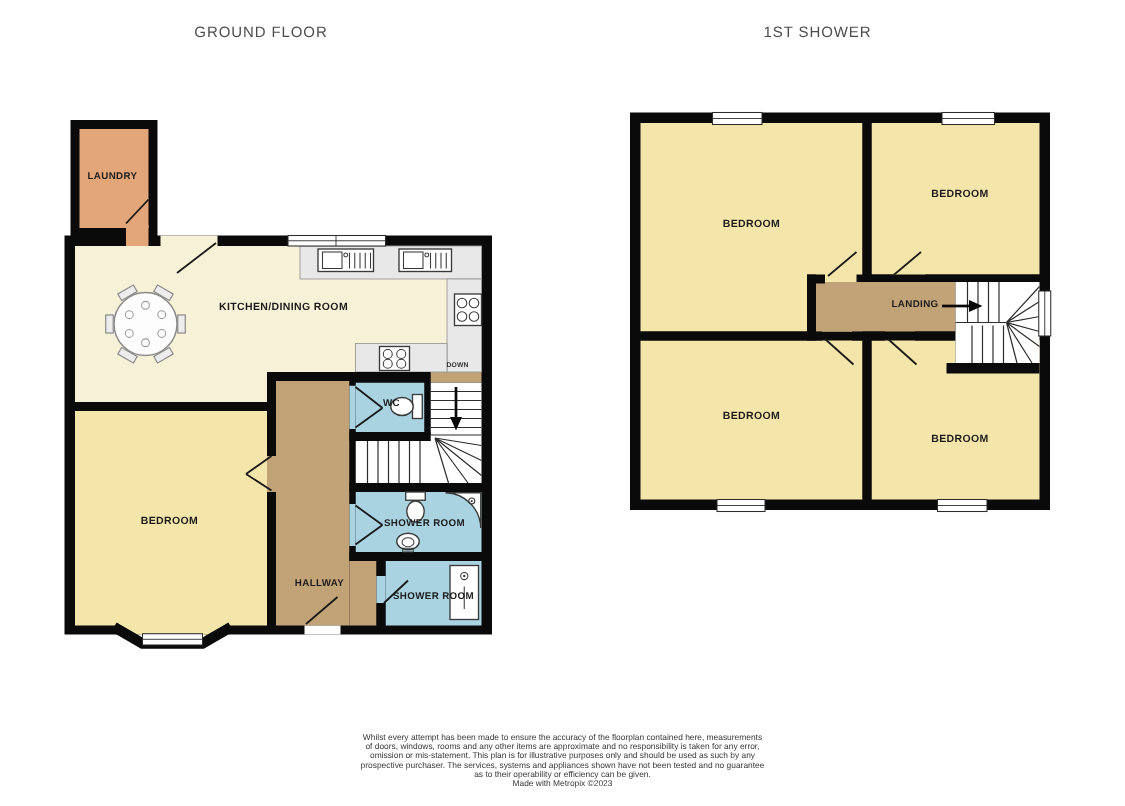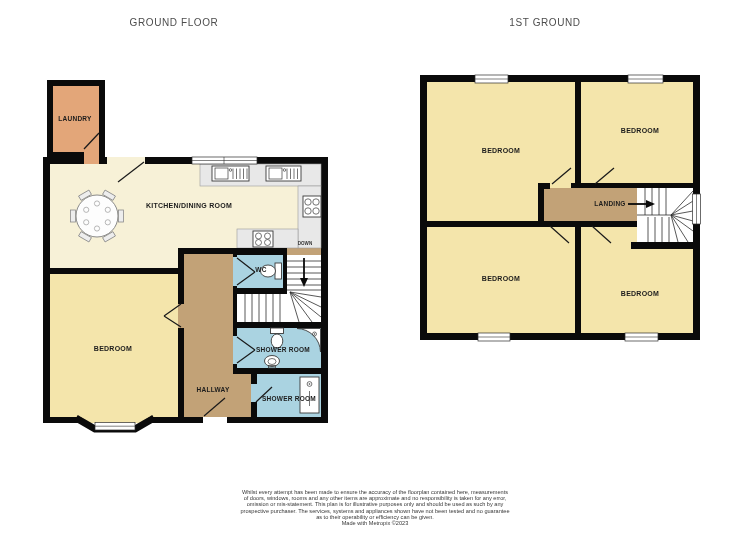--- a/index.html
+++ b/index.html
@@ -247,21 +247,21 @@
     <g>
       <path class="door" d="M552,184 L571,168"></path>
       <path class="door" d="M595,184 L614,168"></path>
       <path class="door" d="M550,226 L569,243"></path>
       <path class="door" d="M592,226 L611,243"></path>
     </g>
   </g>
 </svg>
 
 <div class="title" style="left:174px;top:22px">GROUND FLOOR</div>
-<div class="title" style="left:545px;top:22px">1ST GROUND</div>
+<div class="title" style="left:545px;top:22px">1ST SHOWER</div>
 
 <div class="lbl s65" style="left:75px;top:118px">LAUNDRY</div>
 <div class="lbl s7" style="left:189px;top:205px">KITCHEN/DINING ROOM</div>
 <div class="lbl s7" style="left:113px;top:348px">BEDROOM</div>
 <div class="lbl s65" style="left:213px;top:389px">HALLWAY</div>
 <div class="lbl s65" style="left:261px;top:269px">WC</div>
 <div class="lbl s65" style="left:283px;top:349px">SHOWER ROOM</div>
 <div class="lbl s65" style="left:289px;top:398px">SHOWER ROOM</div>
 <div class="lbl tiny" style="left:305px;top:243px">DOWN</div>
 

